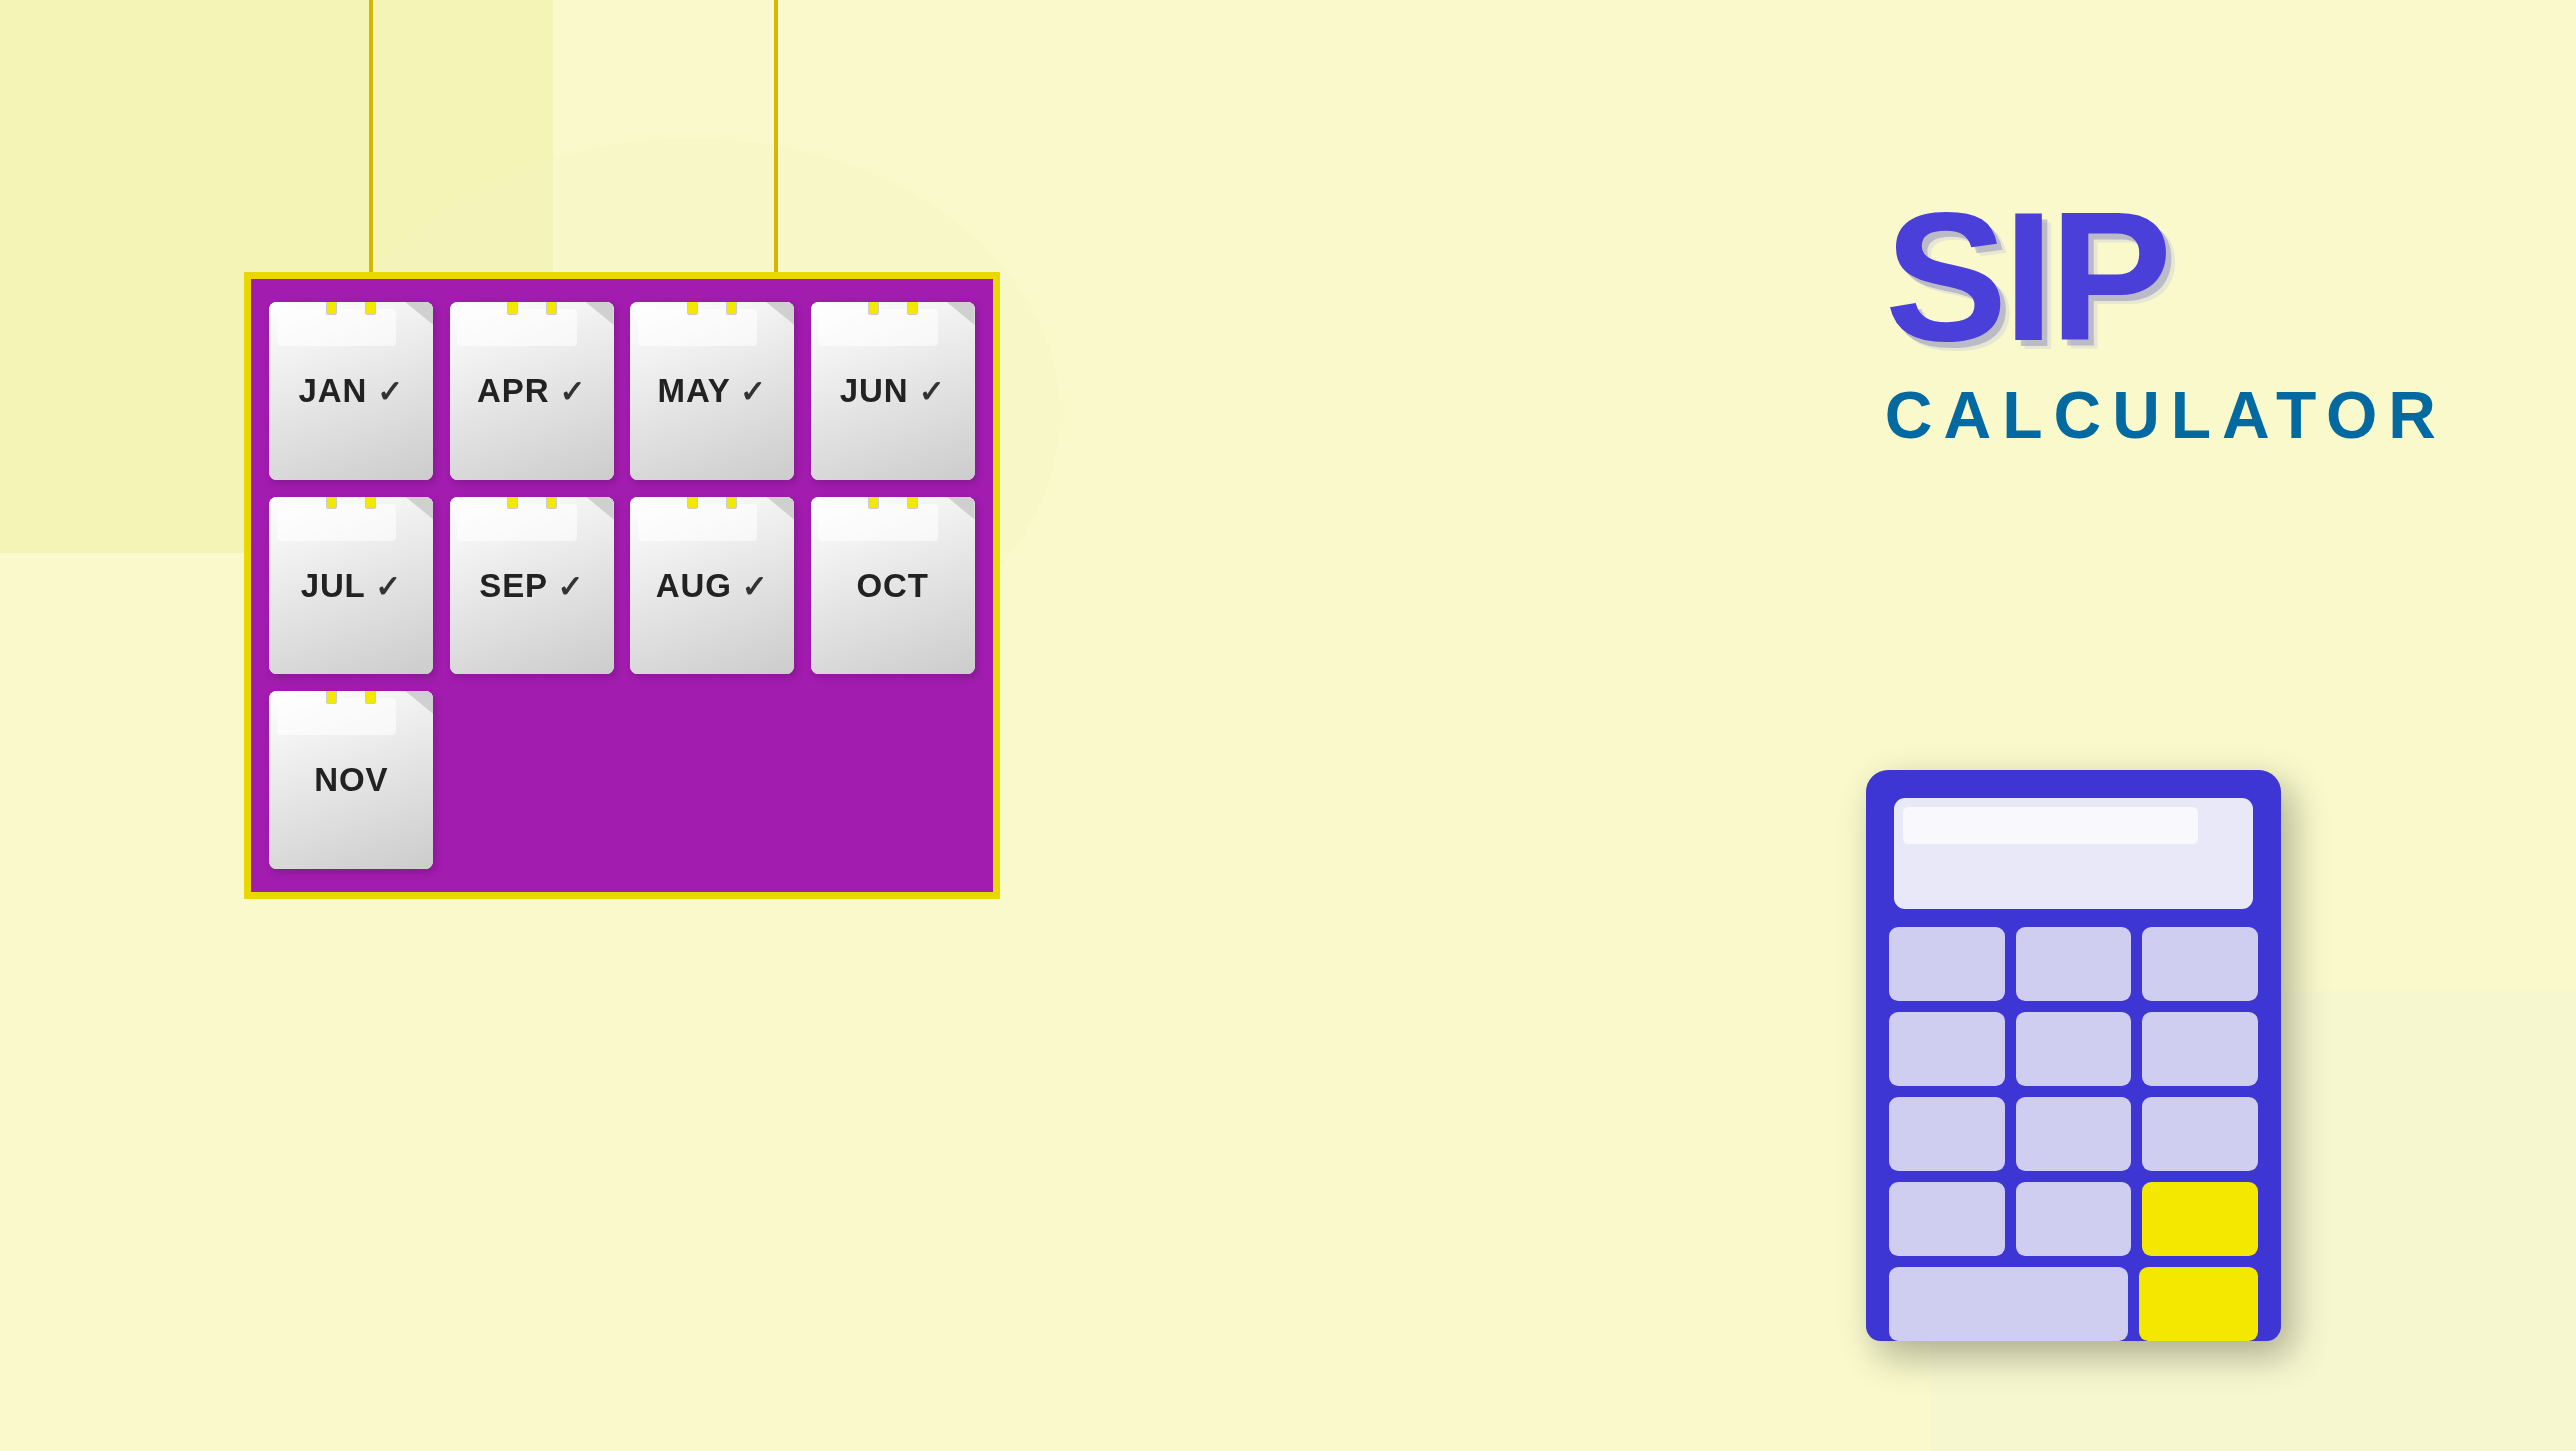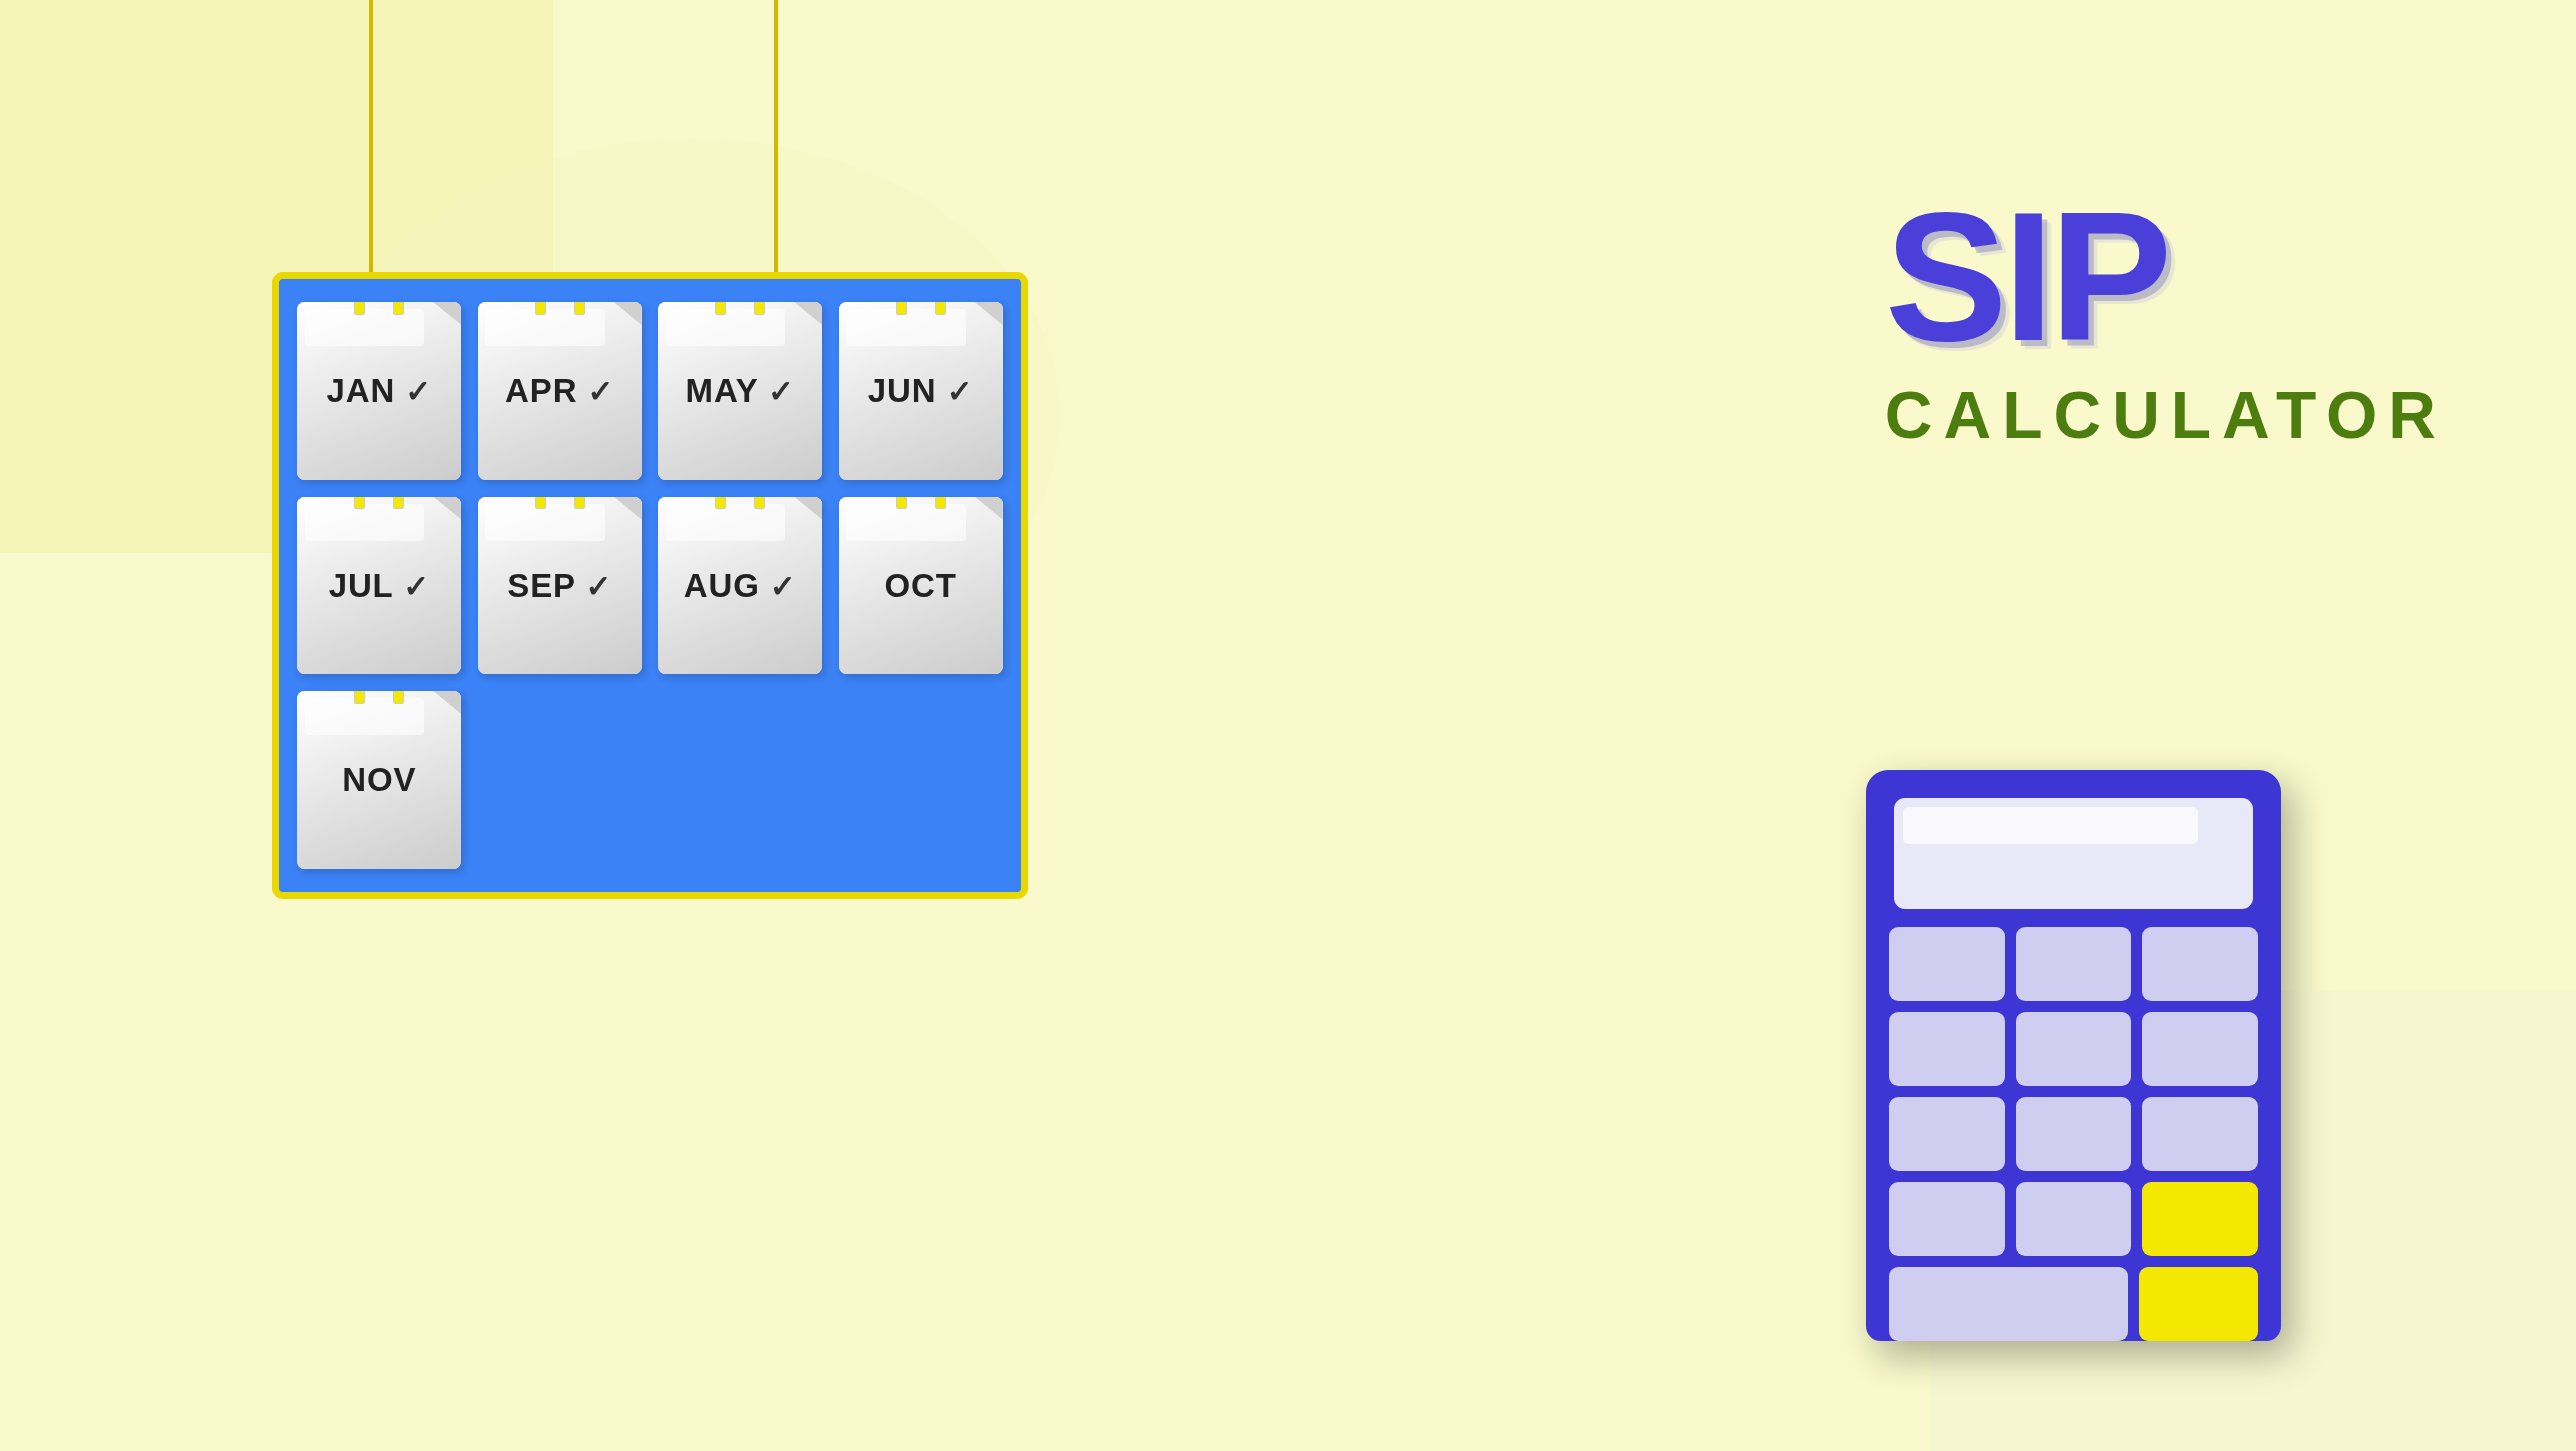--- a/index.html
+++ b/index.html
@@ -60,29 +60,28 @@
       height: 295px;
     }
 
     
     .calendar-board {
       position: absolute;
       left: 244px;
       top: 272px;
       width: 756px;
       height: 627px;
-      background: #3b82f6;
+      background: #a21caf;
       border: 7.4px solid #e8d800;
-      border-radius: 11px;
+      border-radius: 1px;
       padding: 23px 18.4px;
       display: grid;
       grid-template-columns: repeat(4, 1fr);
       grid-template-rows: repeat(3, 1fr);
       gap: 16.6px;
-      margin-left: 28px;
     }
 
     
     .month-card {
       background: #e8e8e8;
       border-radius: 7.4px;
       position: relative;
       display: flex;
       align-items: center;
       justify-content: center;
@@ -262,21 +261,21 @@
     }
 
     .sip-text-main {
       position: relative;
       z-index: 2;
     }
 
     .calculator-label {
       font-size: 66px;
       font-weight: 700;
-      color: #4d7c0f;
+      color: #0369a1;
       letter-spacing: 11px;
       text-align: center;
       margin-top: 9.2px;
       font-family: 'Arial', sans-serif;
     }
   </style>
 </head>
 <body>
 
 <div class="bg-shape-left"></div>

